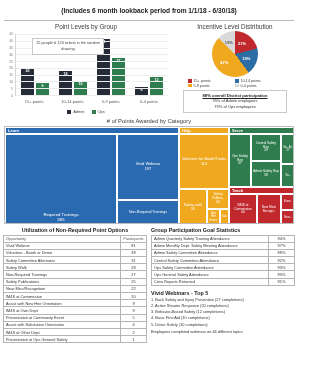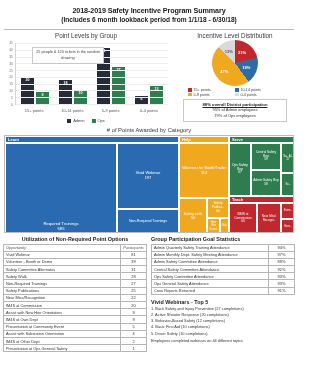--- a/index.html
+++ b/index.html
@@ -87,21 +87,20 @@
   .wlist { list-style: none; }
   .wlist li { font-size: 3.9px; color: #333; line-height: 1.55; }
   .wfoot { font-size: 3.9px; color: #333; margin-top: 1.5px; }
 </style>
 </head>
 <body>
 
 <div class="page">
 
   <div class="title-block">
-    <div class="title-line1">2018-2019 Safety Incentive Program Summary</div>
     <div class="title-line2">(Includes 6 month lookback period from 1/1/18 - 6/30/18)</div>
   </div>
   <div class="title-rule"></div>
 
   <div class="top-row">
 
     <div class="panel-bar">
       <div class="panel-title">Point Levels by Group</div>
       <div class="bars-wrap">
         <div class="yaxis" id="yaxis">

